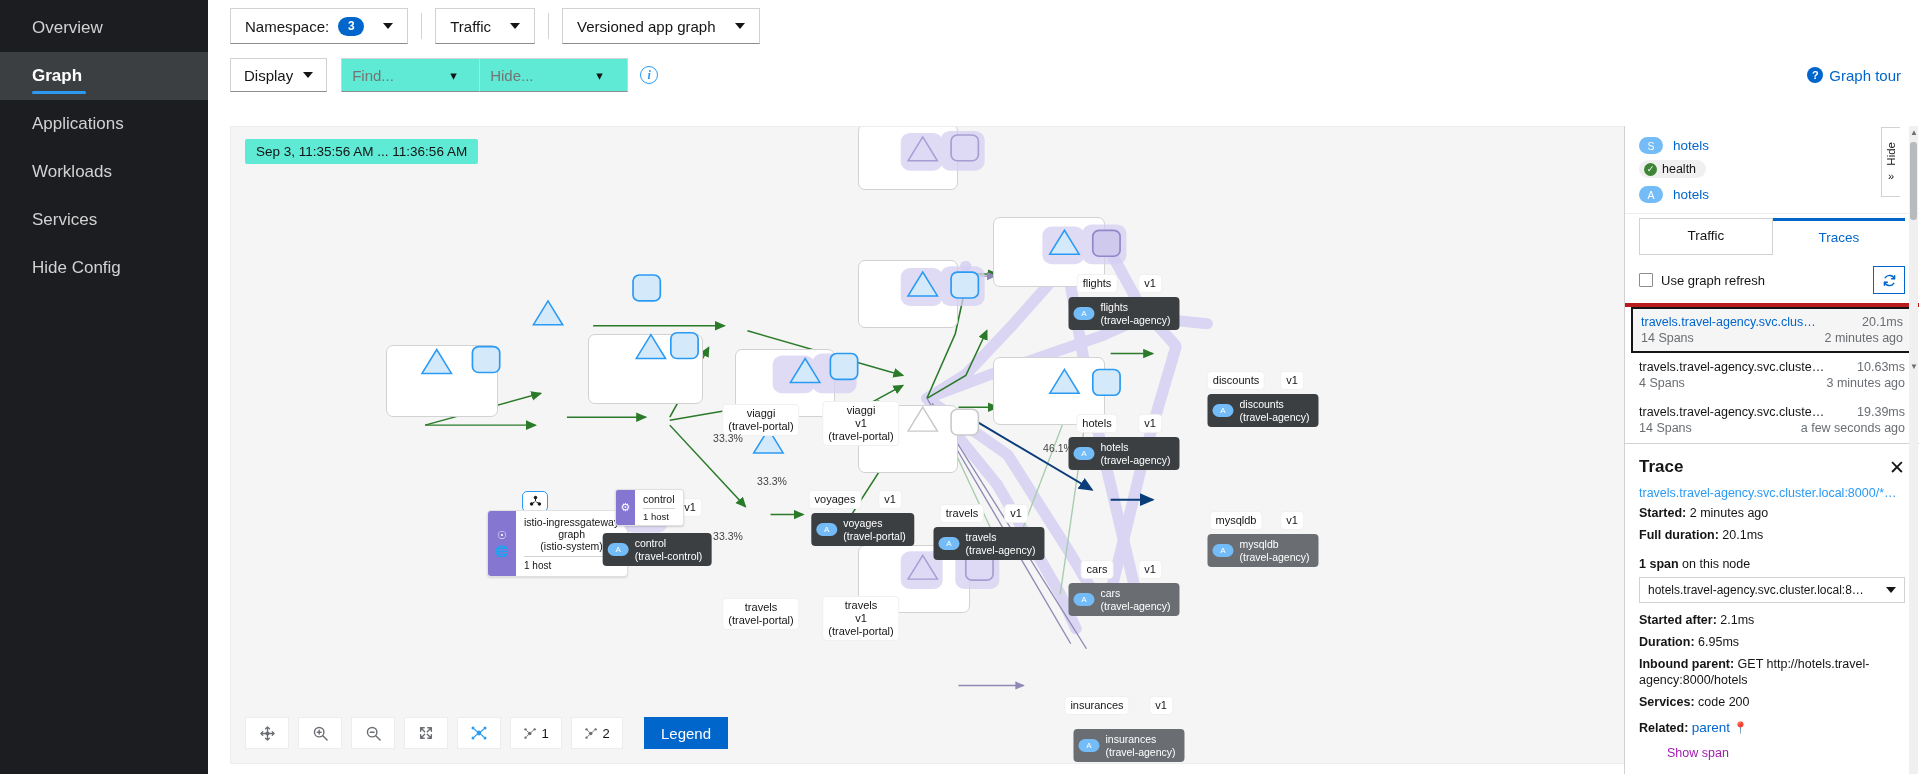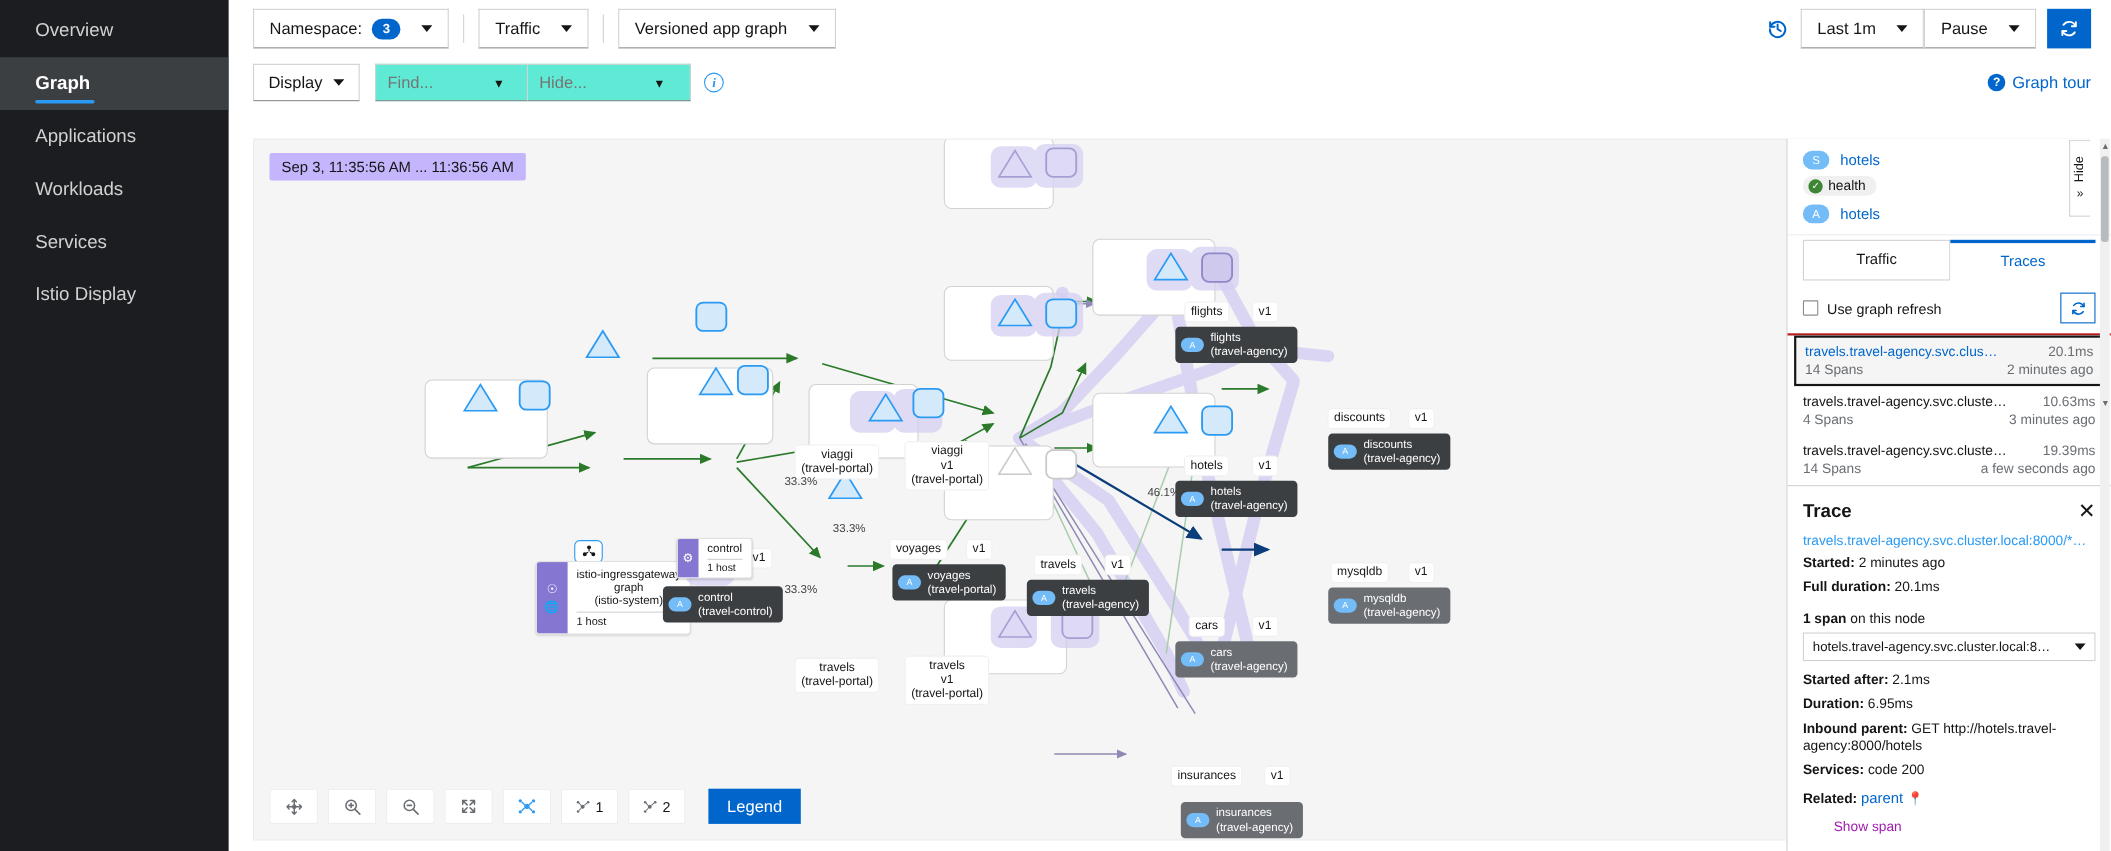--- a/index.html
+++ b/index.html
@@ -97,21 +97,21 @@
     font-size: 11px; display: flex; align-items: center; justify-content: center;
     font-weight: bold;
   }
 
   
   .graph-wrap {
     position: absolute; left: 22px; top: 126px; right: 18px; bottom: 10px;
     background: #f5f5f5; border: 1px solid #ededed; overflow: hidden;
   }
   .time-chip {
-    position: absolute; left: 14px; top: 12px; background: #c4b5fd;
+    position: absolute; left: 14px; top: 12px; background: #5eead4;
     padding: 5px 11px; font-size: 13.5px; color: #151515; border-radius: 2px;
     z-index: 6;
   }
   .gsvg { position: absolute; inset: 0; width: 100%; height: 100%; }
 
   
   .box-group {
     position: absolute; background: #fff; border: 1px solid #d2d2d2;
     border-radius: 7px;
   }
@@ -237,21 +237,21 @@
     display: flex; align-items: center; padding: 11px 14px 9px 14px; gap: 8px;
   }
   .chk { width: 14px; height: 14px; border: 1px solid #8a8d90; background:#fff;
     border-radius: 1px; cursor: pointer; }
   .chk-lbl { font-size: 13px; color: #151515; }
   .sp-refresh-btn {
     margin-left: auto; width: 32px; height: 28px; border: 1px solid #06c;
     color: #06c; background: #fff; display: flex; align-items: center;
     justify-content: center; cursor: pointer; font-size: 14px;
   }
-  .trace-list { border-top: 2px solid #b91c1c; position: relative; }
+  .trace-list { border-top: 4px solid #b91c1c; position: relative; }
   .trace-item {
     padding: 7px 14px 7px 14px; cursor: pointer; font-size: 12.5px;
     border-bottom: 1px solid transparent;
   }
   .trace-item.selected {
     background: #f5f5f5; border: 2px solid #151515;
     margin: 0 6px; padding: 6px 8px;
   }
   .ti-line1 { display: flex; justify-content: space-between; gap: 6px; }
   .ti-name { color: #06c; overflow: hidden; text-overflow: ellipsis;
@@ -307,21 +307,21 @@
     <div class="nav-item">
         <span>Applications</span>
       </div>
     <div class="nav-item">
         <span>Workloads</span>
       </div>
     <div class="nav-item">
         <span>Services</span>
       </div>
     <div class="nav-item">
-        <span>Istio Display</span>
+        <span>Hide Config</span>
       </div>
   </nav>
 
   <div class="main">
 
     <div class="toolbar-row">
       <div class="tb-select">
         <span>Namespace:</span>
         <span class="badge-count">3</span>
         <span class="caret"></span>
@@ -332,45 +332,20 @@
         <span class="caret"></span>
       </div>
       <div class="vsep"></div>
       <div class="tb-select">
         <span>Versioned app graph</span>
         <span class="caret"></span>
       </div>
 
       <div class="spacer"></div>
 
-      <div class="time-group">
-        <span class="history-icon">
-          <svg width="20" height="20" viewBox="0 0 20 20" fill="none" stroke="#06c" stroke-width="1.8">
-            <path d="M3.5 8.2A7 7 0 1 1 3 10.6" stroke-linecap="round"></path>
-            <path d="M3.2 4.3v4h4" stroke-linecap="round" stroke-linejoin="round"></path>
-            <path d="M10 6.2v4.2l2.8 1.8" stroke-linecap="round"></path>
-          </svg>
-        </span>
-        <div class="tb-select">
-          <span>Last 1m</span>
-          <span class="caret"></span>
-        </div>
-        <div class="tb-select">
-          <span>Pause</span>
-          <span class="caret"></span>
-        </div>
-        <div class="refresh-btn">
-          <svg width="18" height="18" viewBox="0 0 20 20" fill="none" stroke="#fff" stroke-width="1.9" stroke-linecap="round" stroke-linejoin="round">
-            <path d="M16.5 7.5A7 7 0 0 0 4.3 6.2"></path>
-              <path d="M3.5 12.5A7 7 0 0 0 15.7 13.8"></path>
-            <path d="M16.8 3.6v4h-4"></path>
-              <path d="M3.2 16.4v-4h4"></path>
-          </svg>
-        </div>
-      </div>
     </div>
 
     <div class="toolbar-row2">
       <div class="display-btn">
         <span>Display</span>
         <span class="caret"></span>
       </div>
       <div class="find-box">
         <input placeholder="Find..." style="">
         <span class="vcaret">▾</span>

